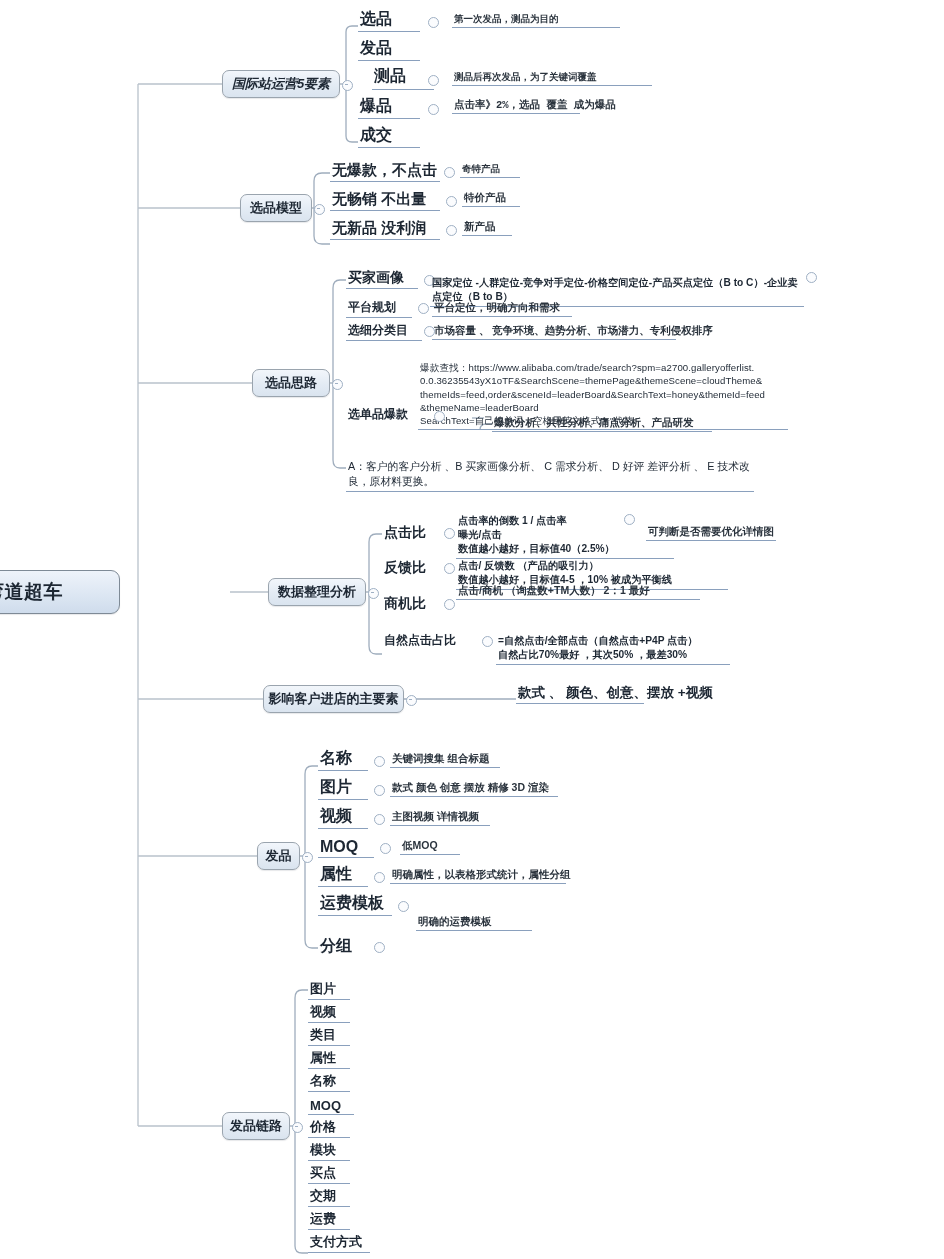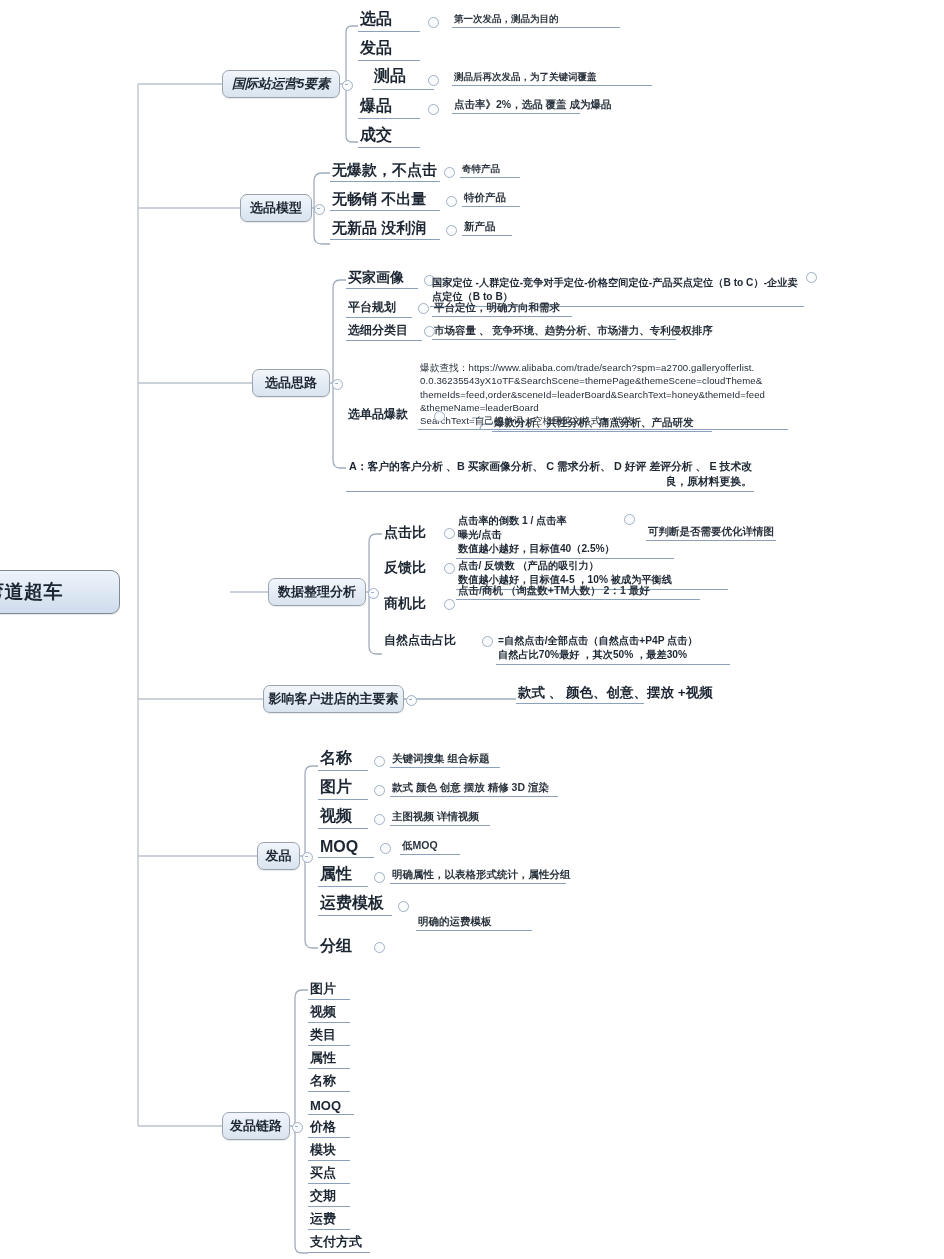--- a/index.html
+++ b/index.html
@@ -63,21 +63,21 @@
     position: absolute;
     box-sizing: border-box;
     border-bottom: 1.6px solid #8aa0bd;
     color: #1d2733;
     line-height: 1.38;
     padding: 0 2px 2px 2px;
     white-space: pre-line;
   }
   .tblock.url { font-size: 9.6px; font-weight: 500; letter-spacing: .1px; }
   .tblock.s10 { font-size: 10.2px; font-weight: 600; }
-  .tblock.s11 { font-size: 10.8px; font-weight: 700; text-align: right; }
+  .tblock.s11 { font-size: 10.8px; font-weight: 400; }
 
   
   .dot {
     position: absolute;
     width: 9px; height: 9px;
     border: 1px solid #9fb0c4;
     border-radius: 50%;
     background: #fbfcfe;
   }
   .dot::before {
@@ -161,21 +161,21 @@
   </div>
   <div class="dot plain" style="left:428px; top:75px;"></div>
   <div class="leaf tiny" style="left:452px; top:66px; width:200px; height:20px;">
     <span>测品后再次发品，为了关键词覆盖</span>
   </div>
 
   <div class="leaf big" style="left:358px; top:93px; width:62px; height:26px;">
     <span>爆品</span>
   </div>
   <div class="dot plain" style="left:428px; top:104px;"></div>
-  <div class="leaf small" style="left:452px; top:94px; width:128px; height:20px;">
+  <div class="leaf small" style="left:452px; top:94px; width:128px; height:20px;font-family:Liberation Mono, monospace;">
     <span>点击率》2%，选品 覆盖 成为爆品</span>
   </div>
 
   <div class="leaf big" style="left:358px; top:122px; width:62px; height:26px;">
     <span>成交</span>
   </div>
 
   <div class="nbox lvl1" style="left:240px; top:194px; width:72px; height:28px;">
     <span>选品模型</span>
   </div>

